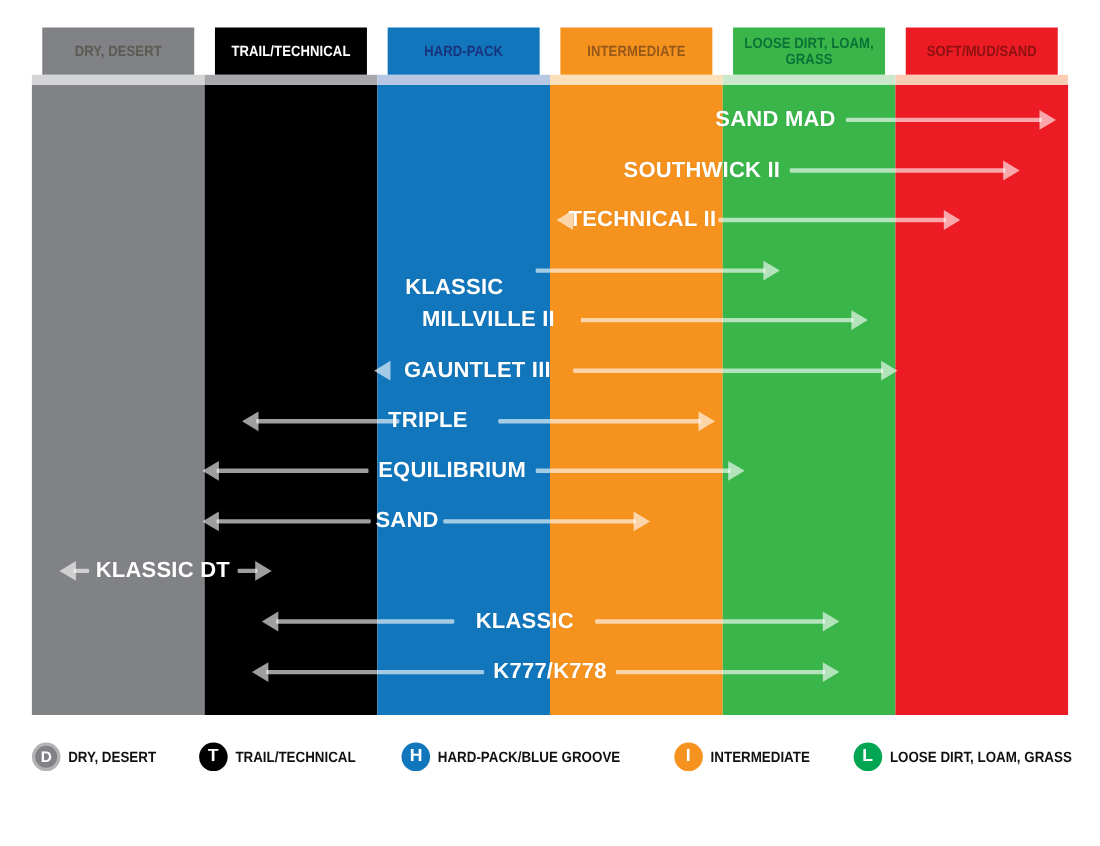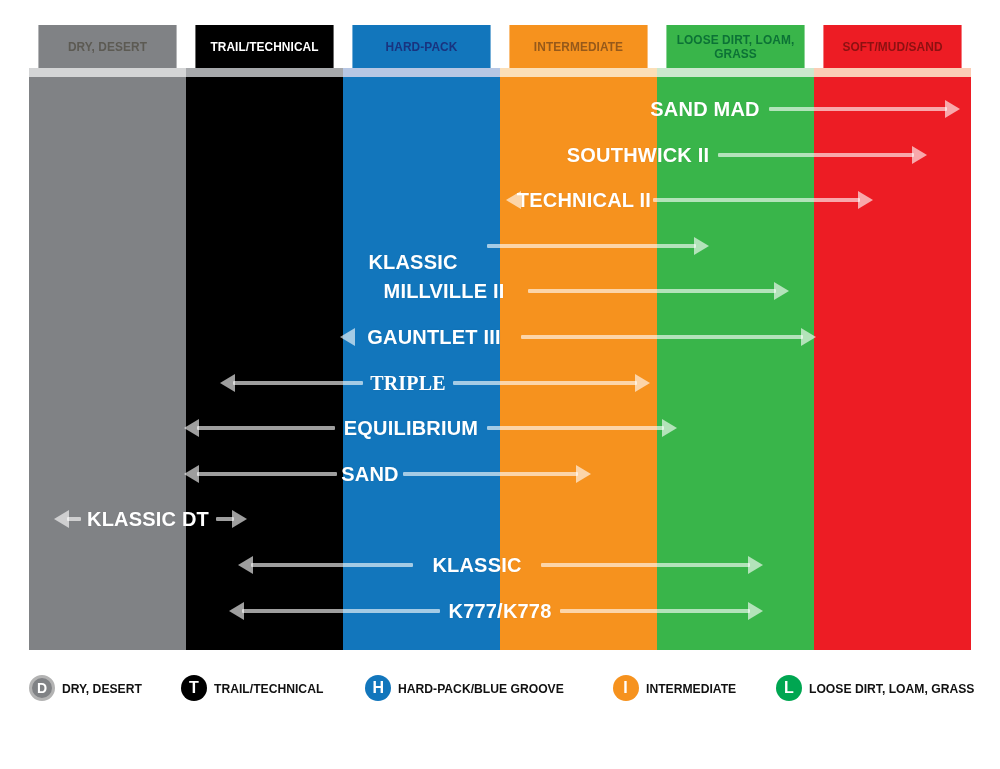--- a/index.html
+++ b/index.html
@@ -149,21 +149,21 @@
         <div class="head right" style="left: 745px;"></div>
       </div>
       <div class="row" style="top: 260px;">
         <div class="rlabel" style="left: 405px;">GAUNTLET III</div>
         <div class="bar" style="left: 324px;"></div>
         <div class="head left" style="left: 311px;"></div>
         <div class="bar" style="left: 492.344px; width: 281.656px;"></div>
         <div class="head right" style="left: 772px;"></div>
       </div>
       <div class="row" style="top: 305.6px;">
-        <div class="rlabel" style="left: 379px; font-family: Liberation Serif, serif;">TRIPLE</div>
+        <div class="rlabel" style="left: 360px;">TRIPLE</div>
         <div class="bar" style="left: 204px; width: 129.836px;"></div>
         <div class="head left" style="left: 191px;"></div>
         <div class="bar" style="left: 424.164px; width: 183.836px;"></div>
         <div class="head right" style="left: 606px;"></div>
       </div>
       <div class="row" style="top: 351.2px;">
         <div class="rlabel" style="left: 382px;">EQUILIBRIUM</div>
         <div class="bar" style="left: 168px; width: 137.789px;"></div>
         <div class="head left" style="left: 155px;"></div>
         <div class="bar" style="left: 458.211px; width: 176.789px;"></div>

